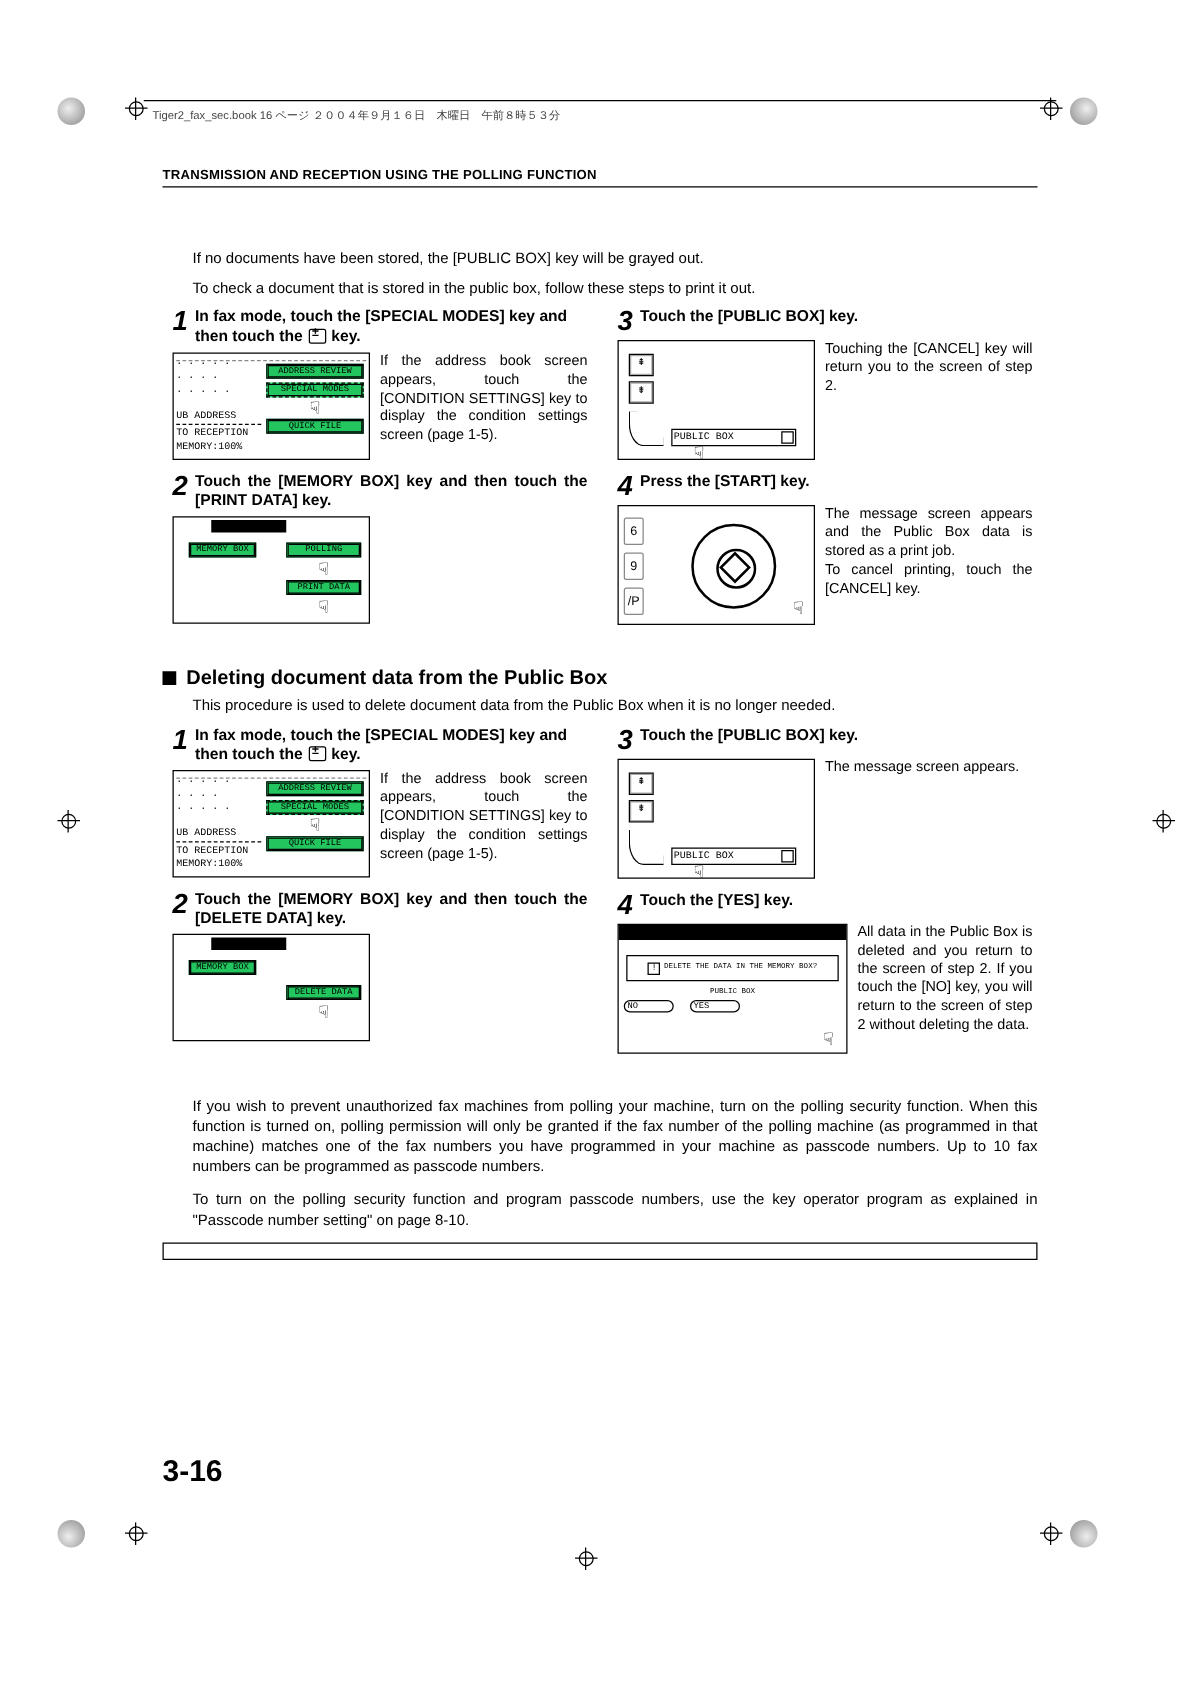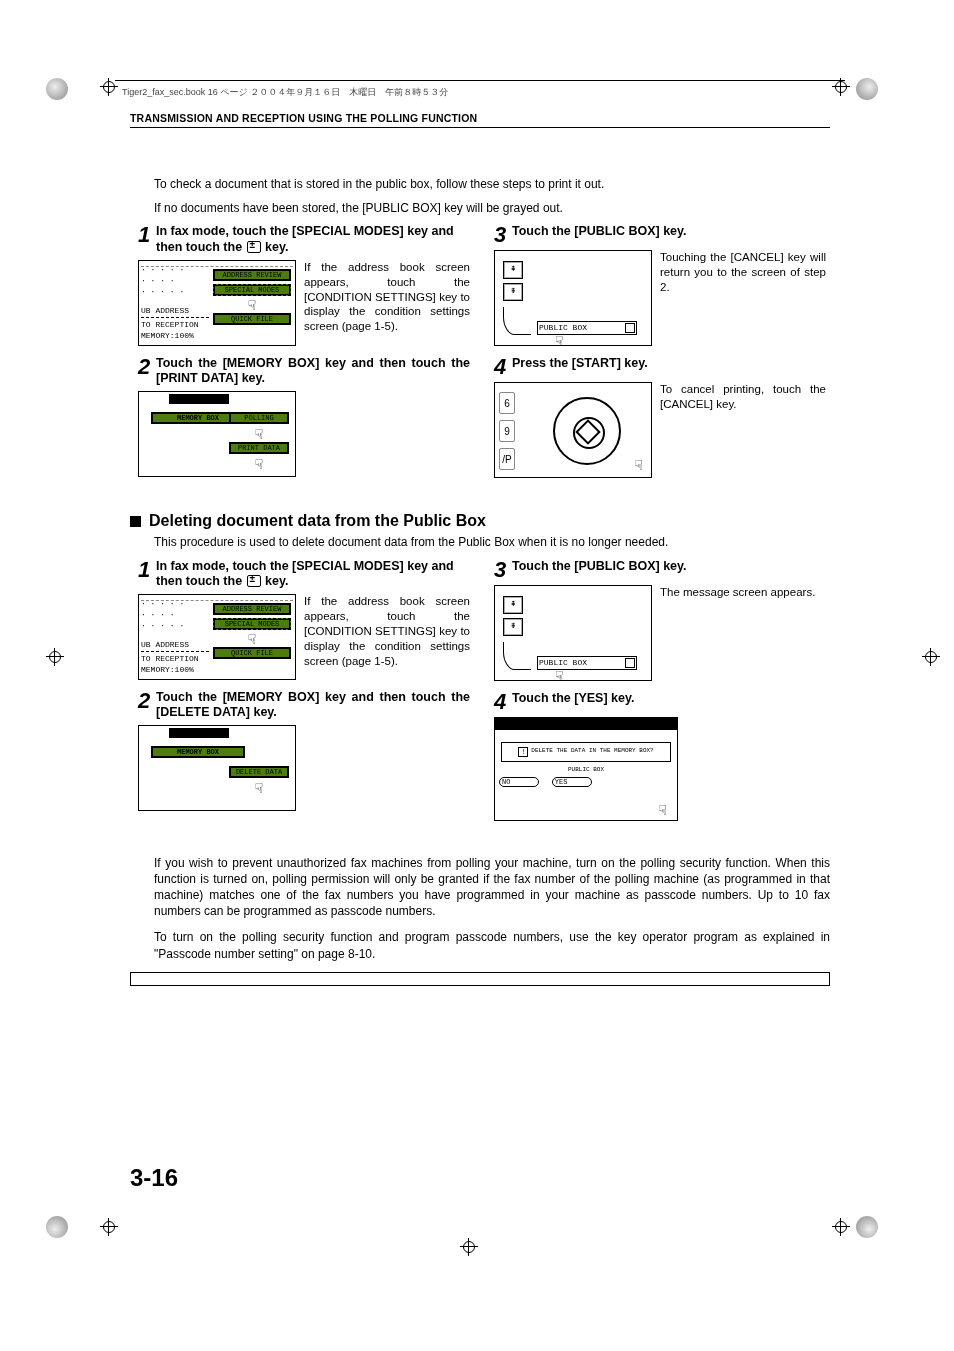--- a/index.html
+++ b/index.html
@@ -7,21 +7,21 @@
     width: 954px;
     height: 1351px;
     background: #fff;
     font-family: Arial, Helvetica, sans-serif;
     color: #000;
     position: relative;
     font-size: 12px;
   }
   .page {
     position: absolute;
-    top: 112px;
+    top: 134px;
     left: 130px;
     width: 700px;
   }
   .crop-top { position:absolute; top:80px; left:115px; width:730px; border-top:1px solid #000;}
   .crop-info { position:absolute; top:86px; left:122px; font-size:9px; color:#444; letter-spacing:0;}
   .crop-reg-tl { position:absolute; top:78px; left:100px; width:16px; height:16px; }
   .crop-reg-tr { position:absolute; top:78px; left:832px; width:16px; height:16px; }
   .corner-circle-tl { position:absolute; top:78px; left:46px; width:22px; height:22px; border-radius:50%; background:radial-gradient(circle at 40% 40%, #eee, #888);}
   .corner-circle-tr { position:absolute; top:78px; left:856px; width:22px; height:22px; border-radius:50%; background:radial-gradient(circle at 60% 40%, #eee, #888);}
   .corner-circle-bl { position:absolute; top:1216px; left:46px; width:22px; height:22px; border-radius:50%; background:radial-gradient(circle at 40% 60%, #eee, #888);}
@@ -88,32 +88,32 @@
     background:#fff;
     position:relative;
     flex:none;
   }
   .panel-fax { width:158px; height:86px;}
   .panel-fax .left-col { position:absolute; left:2px; top:4px; width:68px;}
   .panel-fax .left-col div { margin-bottom:2px;}
   .panel-fax .btns { position:absolute; right:4px; top:8px; width:78px;}
   .pbtn {
     border:1px solid #000; padding:1px 4px; margin-bottom:3px;
-    background:#4d7c0f; text-align:center; letter-spacing:0;
+    background:#22c55e; text-align:center; letter-spacing:0;
     box-shadow: 1px 1px 0 #000 inset, -1px -1px 0 #000 inset;
     font-size:7px;
   }
   .pbtn.dashed { border-style:dashed;}
   .panel-fax .dashed-top { position:absolute; top:0; left:2px; right:2px; height:6px; border-bottom:1px dashed #888;}
   .hand { font-size:14px; line-height:1;}
 
   .panel-mem { width:158px; height:86px;}
   .panel-mem .tab { position:absolute; top:2px; left:30px; width:60px; height:10px; background:#000; color:#fff; font-size:6px; text-align:center;}
   .panel-mem .btns2 { position:absolute; left:12px; top:20px;}
-  .panel-mem .btns2 .pbtn { width:94px; margin-bottom:4px;font-weight:bold;}
+  .panel-mem .btns2 .pbtn { width:54px; margin-bottom:4px;}
   .panel-mem .btns3 { position:absolute; left:90px; top:20px;}
   .panel-mem .btns3 .pbtn { width:60px; margin-bottom:4px;}
 
   .panel-pub { width:158px; height:96px;}
   .panel-pub .arrows { position:absolute; left:8px; top:10px;}
   .panel-pub .arrow-box { width:20px; height:18px; border:1px solid #000; margin-bottom:4px; text-align:center; font-size:10px; background:#fff; box-shadow:0 0 0 1px #aaa inset;}
   .panel-pub .pubbtn { position:absolute; left:42px; top:70px; width:100px; border:1px solid #000; padding:1px; font-size:8px;}
   .panel-pub .pubbtn .icon { float:right; border:1px solid #000; width:10px; height:10px;}
   .panel-pub .curve { position:absolute; left:8px; top:56px; width:28px; height:28px; border:1px solid #000; border-top:none; border-right:none; border-radius:0 0 0 12px / 0 0 0 18px;}
 
@@ -181,22 +181,22 @@
 <div class="reg-mark reg-tr2">
     <div class="circ"></div>
   </div>
 <div class="reg-mark reg-bottom">
     <div class="circ"></div>
   </div>
 
 <div class="page">
   <div class="running-head">TRANSMISSION AND RECEPTION USING THE POLLING FUNCTION</div>
 
+  <div class="intro">If no documents have been stored, the [PUBLIC BOX] key will be grayed out.</div>
   <div class="intro">To check a document that is stored in the public box, follow these steps to print it out.</div>
-  <div class="intro">If no documents have been stored, the [PUBLIC BOX] key will be grayed out.</div>
 
   <div class="cols">
     <div class="col">
       <div class="step">
         <div class="num">1</div>
         <div class="txt"><span>In fax mode, touch the [SPECIAL MODES] key and then touch the</span> <span class="keyicon"></span> <span>key.</span></div>
       </div>
       <div class="step-body">
 
         <div class="panel panel-fax">
@@ -274,20 +274,21 @@
               </div>
             <div>
                 <span class="kbox">/P</span>
               </div>
           </div>
           <div class="bigcirc"></div>
           <div class="diamond"></div>
           <div style="position:absolute; right:8px; bottom:4px;" class="hand">☟</div>
         </div>
         <div class="step-text-right">
+          <div class="justify">The message screen appears and the Public Box data is stored as a print job.</div>
           <div>To cancel printing, touch the [CANCEL] key.</div>
         </div>
       </div>
     </div>
   </div>
 
   <div class="section-gap"></div>
 
   <div class="h2">Deleting document data from the Public Box</div>
   <div class="intro">This procedure is used to delete document data from the Public Box when it is no longer needed.</div>
@@ -366,20 +367,22 @@
         <div class="panel panel-dialog">
           <div class="top"></div>
           <div class="msg"><span class="warn">!</span><span>DELETE THE DATA IN THE MEMORY BOX?</span></div>
           <div class="sub">PUBLIC BOX</div>
           <div class="btnrow">
             <span>NO</span>
             <span>YES</span>
           </div>
           <div style="position:absolute; right:10px; bottom:2px;" class="hand">☟</div>
         </div>
+        <div class="step-text-right justify">All data in the Public Box is deleted and you return to the screen of step 2.
+If you touch the [NO] key, you will return to the screen of step 2 without deleting the data.</div>
       </div>
     </div>
   </div>
 
   <div class="section-gap"></div>
 
   <div class="intro justify" style="margin-bottom:10px;">If you wish to prevent unauthorized fax machines from polling your machine, turn on the polling security function. When this function is turned on, polling permission will only be granted if the fax number of the polling machine (as programmed in that machine) matches one of the fax numbers you have programmed in your machine as passcode numbers. Up to 10 fax numbers can be programmed as passcode numbers.</div>
   <div class="intro justify">To turn on the polling security function and program passcode numbers, use the key operator program as explained in "Passcode number setting" on page 8-10.</div>
 
   <div class="notes-box">

